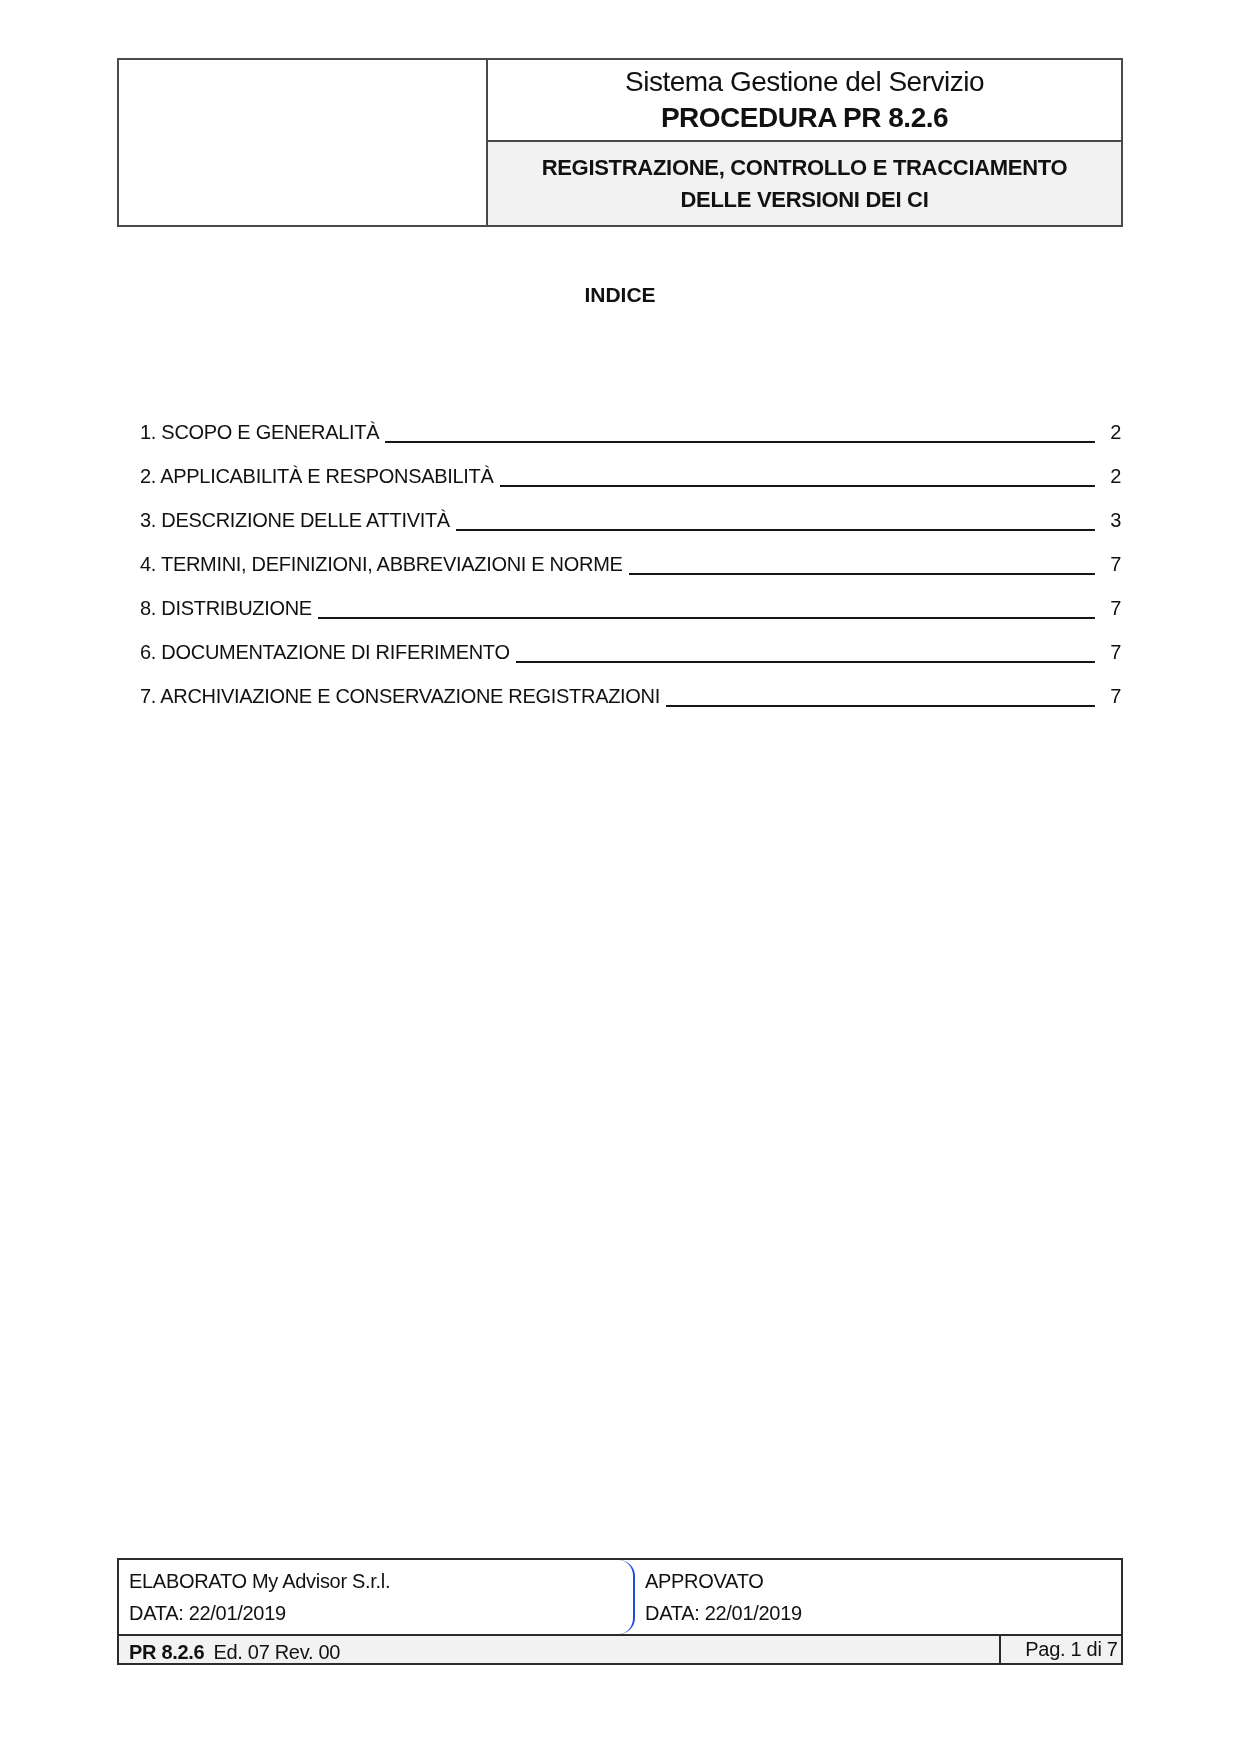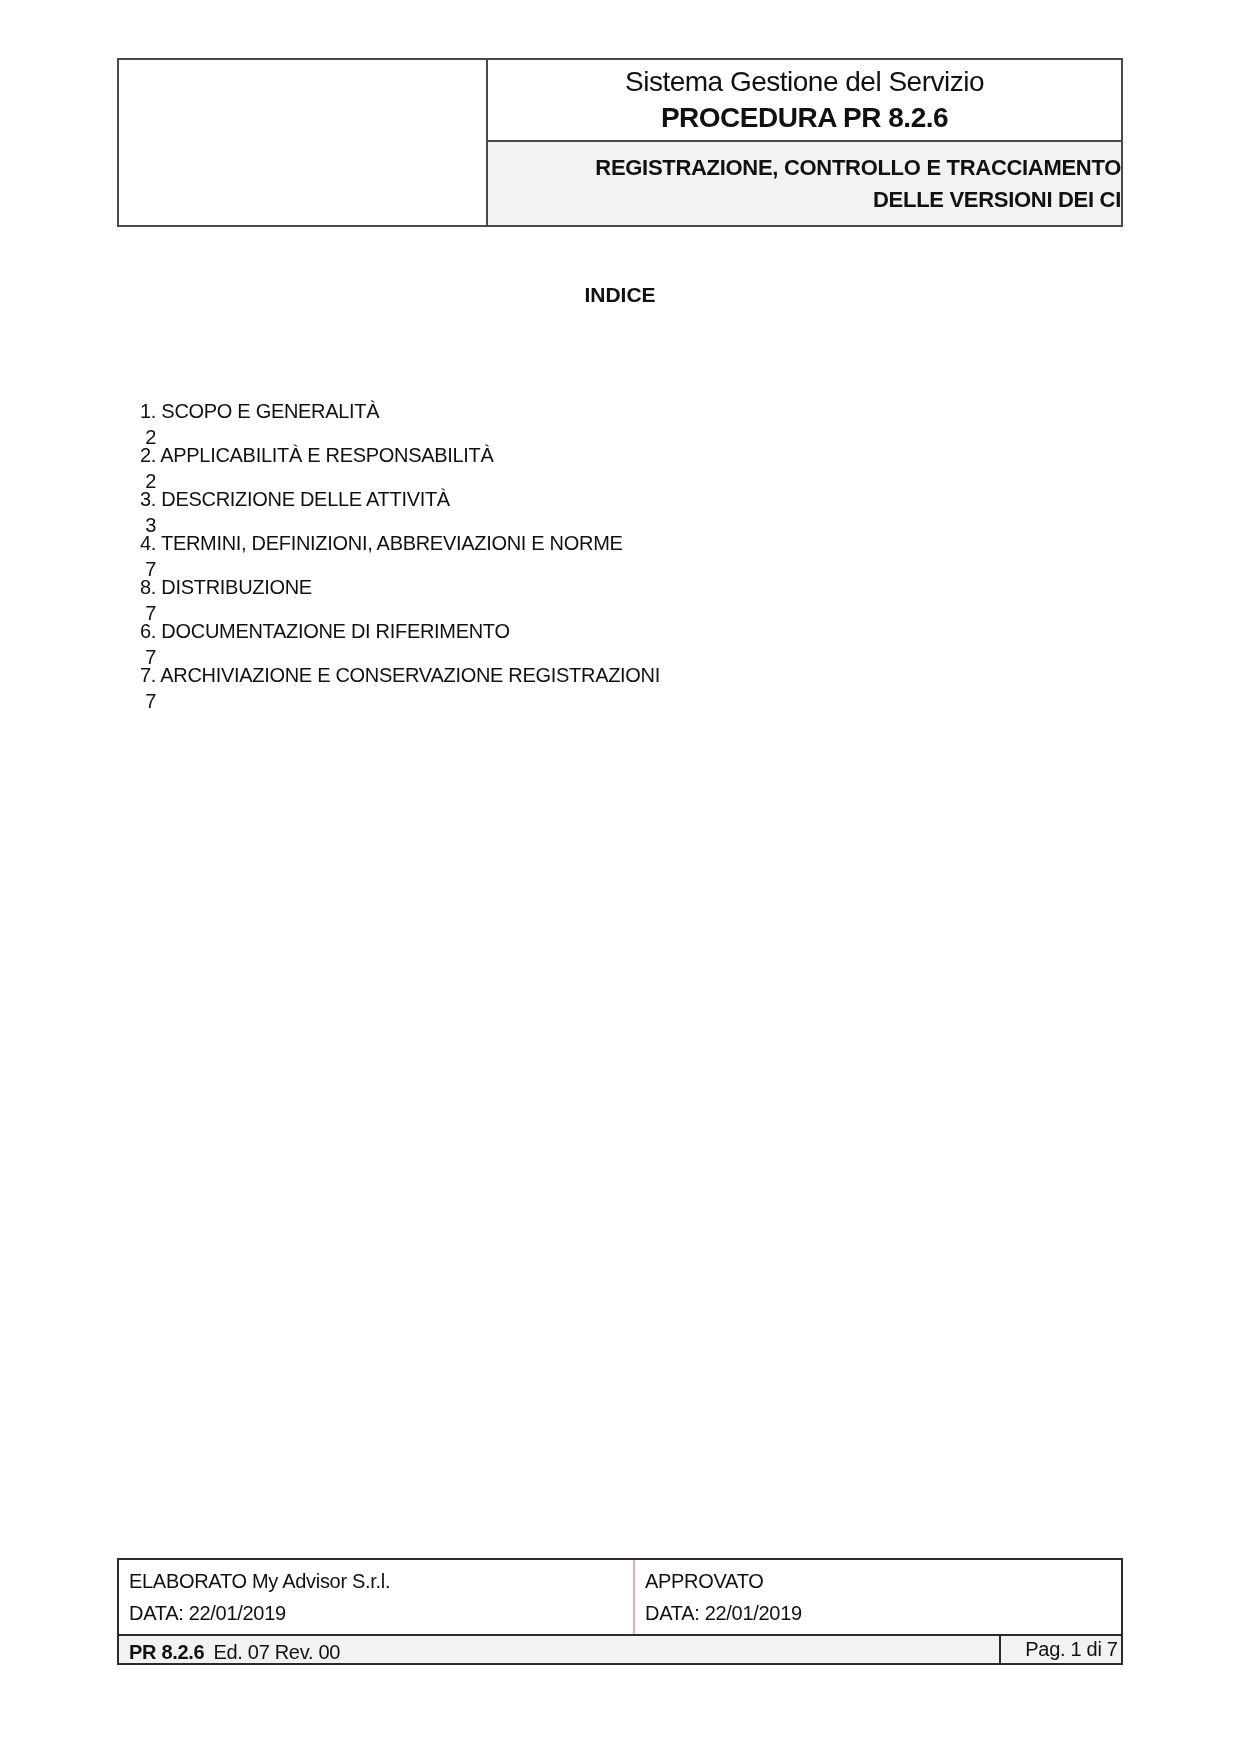--- a/index.html
+++ b/index.html
@@ -34,21 +34,21 @@
     gap: 4px;
     background: #ffffff;
     border-radius: 7px;
   }
   .title-line1 { font-size: 28px; font-weight: 400; letter-spacing: -0.5px; }
   .title-line2 { font-size: 28px; font-weight: 700; letter-spacing: -0.5px; }
   .subtitle-cell {
     flex: 1;
     border-top: 2px solid #4a4a4a;
     display: flex; flex-direction: column;
-    align-items: flex-end; justify-content: center;
+    align-items: center; justify-content: center;
     gap: 6px;
     text-align: center;
   }
   .subtitle-line { font-size: 22px; font-weight: 700; letter-spacing: -0.3px; }
 
   
   .indice-title {
     position: absolute;
     left: 117px; top: 283px;
     width: 1006px;
@@ -57,26 +57,25 @@
   }
 
   
   .toc {
     position: absolute;
     left: 140px; top: 400px;
     width: 981px;
   }
   .toc-row {
     display: flex;
-    align-items: flex-start;
+    align-items: flex-end;
     height: 44px;
     font-size: 20px;
     letter-spacing: -0.3px;
     white-space: nowrap;
-    flex-direction: column;
   }
   .toc-label { flex: 0 0 auto; }
   .toc-leader {
     flex: 1 1 auto;
     border-bottom: 2.4px solid #161616;
     margin: 0 10px 1px 6px;
     height: 10px;
   }
   .toc-page { flex: 0 0 auto; min-width: 16px; text-align: right; }
 
@@ -88,21 +87,21 @@
     border: 2px solid #2b2b2b;
     background: #ffffff;
   }
   .footer-top { display: flex; height: 74px; }
   .footer-cell {
     padding: 5px 10px;
     font-size: 20px;
     line-height: 32px;
     letter-spacing: -0.3px;
   }
-  .footer-cell.left { width: 516px; border-right: 2px solid #fca5a5; }
+  .footer-cell.left { width: 516px; border-right: 2px solid #1d4ed8; border-radius: 16px; }
   .footer-cell.right { flex: 1; }
   .footer-bottom {
     display: flex;
     height: 29px;
     border-top: 2px solid #2b2b2b;
     background: #f2f2f2;
     font-size: 20px;
     letter-spacing: -0.3px;
   }
   .footer-doc {

